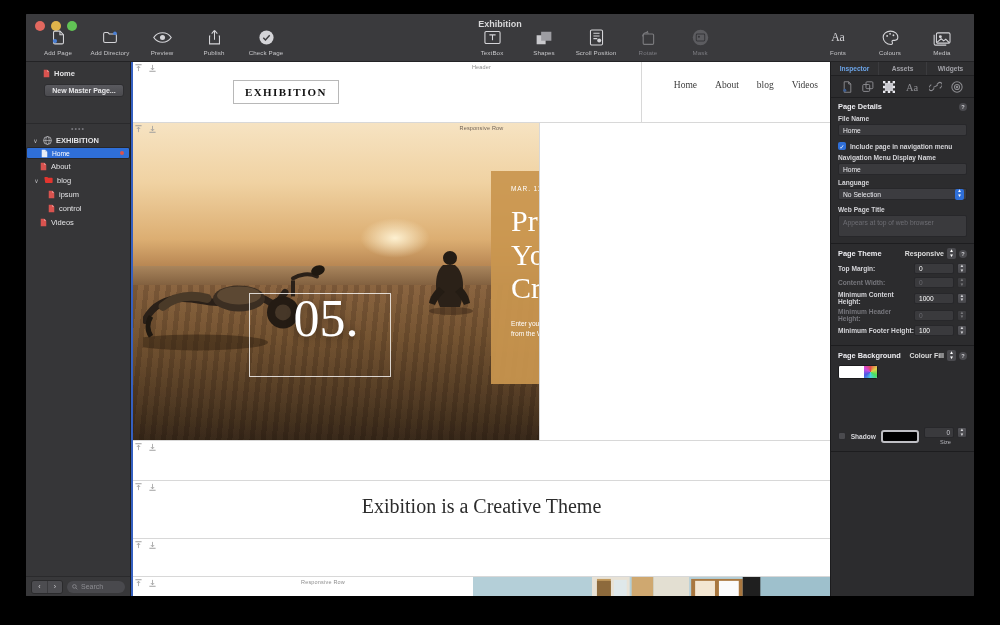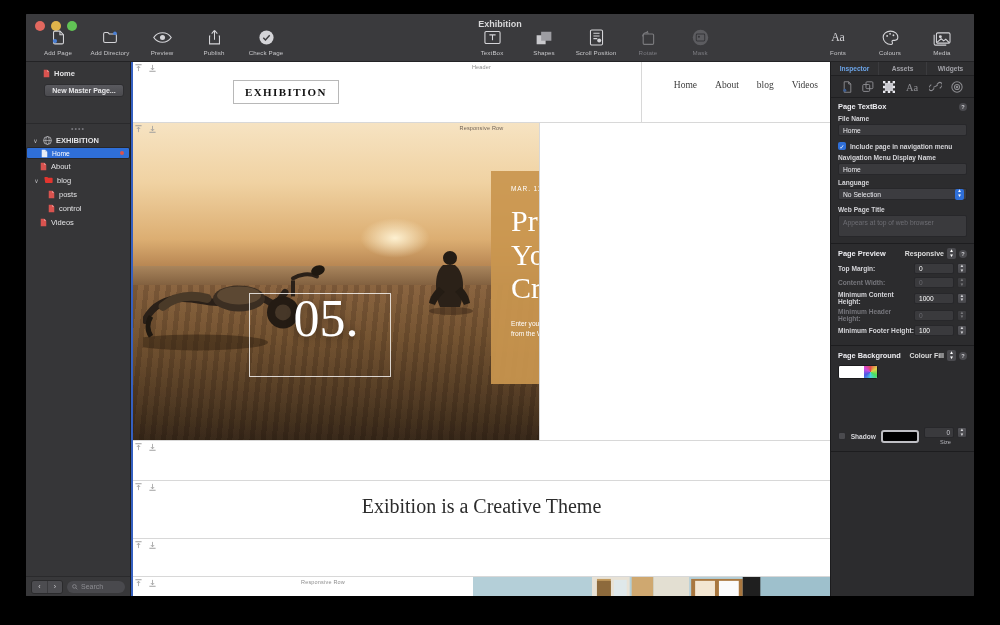--- a/index.html
+++ b/index.html
@@ -496,21 +496,21 @@
           <span>blog</span>
         </div>
 
         <div class="sb-row" style="padding-left:22px">
           <span>
               <svg width="7" height="9" viewBox="0 0 10 13">
                 <path d="M1 1h5l3 3v8H1z" fill="#d9534f"></path>
                 <path d="M6 1v3h3" fill="#f0a29f"></path>
               </svg>
             </span>
-          <span>posts</span>
+          <span>ipsum</span>
         </div>
 
         <div class="sb-row" style="padding-left:22px">
           <span>
               <svg width="7" height="9" viewBox="0 0 10 13">
                 <path d="M1 1h5l3 3v8H1z" fill="#d9534f"></path>
                 <path d="M6 1v3h3" fill="#f0a29f"></path>
               </svg>
             </span>
           <span>control</span>
@@ -754,21 +754,21 @@
               <circle cx="7" cy="7" r="6"></circle>
               <circle cx="7" cy="7" r="3"></circle>
               <circle cx="7" cy="7" r=".9" fill="#c8c8ce"></circle>
             </svg>
           </span>
       </div>
 
 
       <div class="sect">
         <div class="sect-hd">
-          <span>Page TextBox</span>
+          <span>Page Details</span>
           <span class="qm">?</span>
         </div>
         <div class="lbl">File Name</div>
         <div class="fld">Home</div>
 
         <div class="row-f" style="margin-top:6px">
           <span class="chk">✓</span>
           <span class="lbl" style="margin:0">Include page in navigation menu</span>
         </div>
 
@@ -783,21 +783,21 @@
               <span>▼</span>
             </span>
         </div>
 
         <div class="lbl" style="margin-top:6px">Web Page Title</div>
         <div class="fld ph" style="height:22px;align-items:flex-start;padding-top:3px">Appears at top of web browser</div>
       </div>
 
       <div class="sect">
         <div class="sect-hd">
-          <span>Page Preview</span>
+          <span>Page Theme</span>
           <span class="rt">
             <span>Responsive</span>
             <span class="stepper-blue" style="background:#4a4a4e">
                 <span>▲</span>
                 <span>▼</span>
               </span>
             <span class="qm">?</span>
           </span>
         </div>
 

